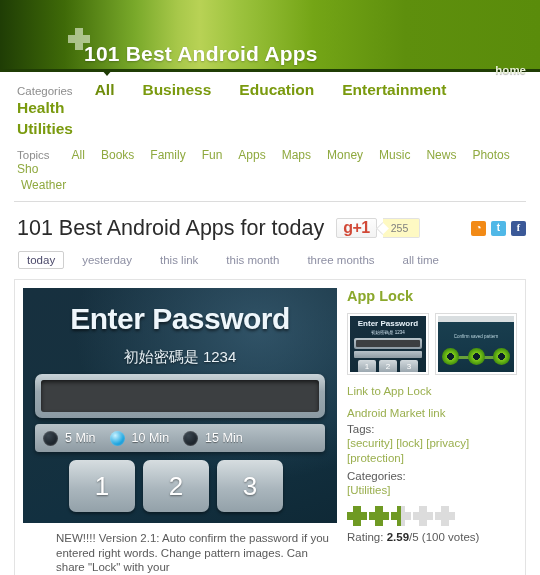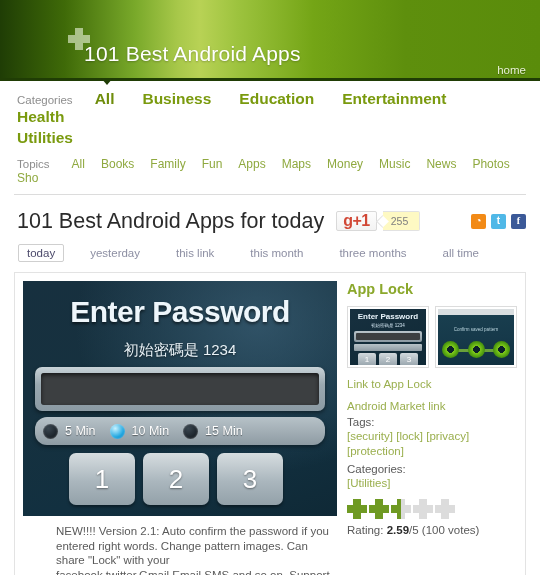--- a/index.html
+++ b/index.html
@@ -7,26 +7,27 @@
     width: 540px; height: 575px;
     overflow: hidden;
     background: #ffffff;
     font-family: "Liberation Sans", sans-serif;
     color: #333;
   }
 
   
   .site-header {
     position: relative;
-    height: 81px;
+    height: 72px;
     background: linear-gradient(to right,
         #1f3d05 0%, #3f6a08 12%, #79a92a 25%,
         #a8c84a 33%, #b8d255 37%, #9dc33e 44%,
         #74a516 58%, #5e8f0d 75%, #5a8c0b 100%);
     border-bottom: 3px solid #203d05;
+    font-weight: bold;
   }
   .logo-plus {
     position: absolute;
     left: 68px; top: 28px;
     width: 22px; height: 22px;
     opacity: .62;
   }
   .logo-plus::before, .logo-plus::after {
     content: ""; position: absolute; background: #e8f2d8;
   }
@@ -159,21 +160,21 @@
     line-height: 1;
   }
   .sico-rss { background: #f28a16; }
   .sico-tw  { background: #50b8e7; }
   .sico-fb  { background: #3b5998; font-family: "Liberation Serif", serif; }
 
   
   .time-tabs {
     display: flex; align-items: center;
     padding: 9px 0 0 18px;
-    gap: 16px;
+    gap: 8px;
   }
   .ttab {
     font-size: 11.5px;
     color: #8d8fa3;
     text-decoration: none;
     padding: 3px 10px;
     white-space: nowrap;
   }
   .ttab.active {
     color: #4c4a6b;
@@ -226,21 +227,21 @@
   }
   .shot-field-inner {
     width: 100%; height: 100%;
     background: #3c3f41;
     border-radius: 3px;
     box-shadow: inset 0 2px 4px rgba(0,0,0,.65);
   }
   .shot-radios {
     position: absolute; left: 12px; right: 12px; top: 136px;
     height: 28px;
-    border-radius: 12px;
+    border-radius: 4px;
     background: linear-gradient(#b7c2c8, #8e9ba3);
     display: flex; align-items: center;
     padding: 0 8px;
     box-shadow: 0 2px 4px rgba(0,0,0,.4);
   }
   .rd {
     width: 15px; height: 15px; border-radius: 50%;
     background: radial-gradient(circle at 35% 30%, #3a4650, #0b1016);
     box-shadow: inset 0 0 2px rgba(255,255,255,.5);
     flex: none;
@@ -364,20 +365,23 @@
     <a class="topic-item" href="#">Books</a>
     <a class="topic-item" href="#">Family</a>
     <a class="topic-item" href="#">Fun</a>
     <a class="topic-item" href="#">Apps</a>
     <a class="topic-item" href="#">Maps</a>
     <a class="topic-item" href="#">Money</a>
     <a class="topic-item" href="#">Music</a>
     <a class="topic-item" href="#">News</a>
     <a class="topic-item" href="#">Photos</a>
     <a class="topic-item" href="#">Sho</a>
+  </div>
+  <div class="topic-row topic-row2">
+    <a class="topic-item" href="#">Weather</a>
   </div>
 </div>
 <div class="divider"></div>
 
 <div class="title-block">
   <h1 class="page-title">101 Best Android Apps for today</h1>
   <div class="plusone">
     <span class="plusone-btn">g+1</span>
     <span class="plusone-count">255</span>
   </div>

